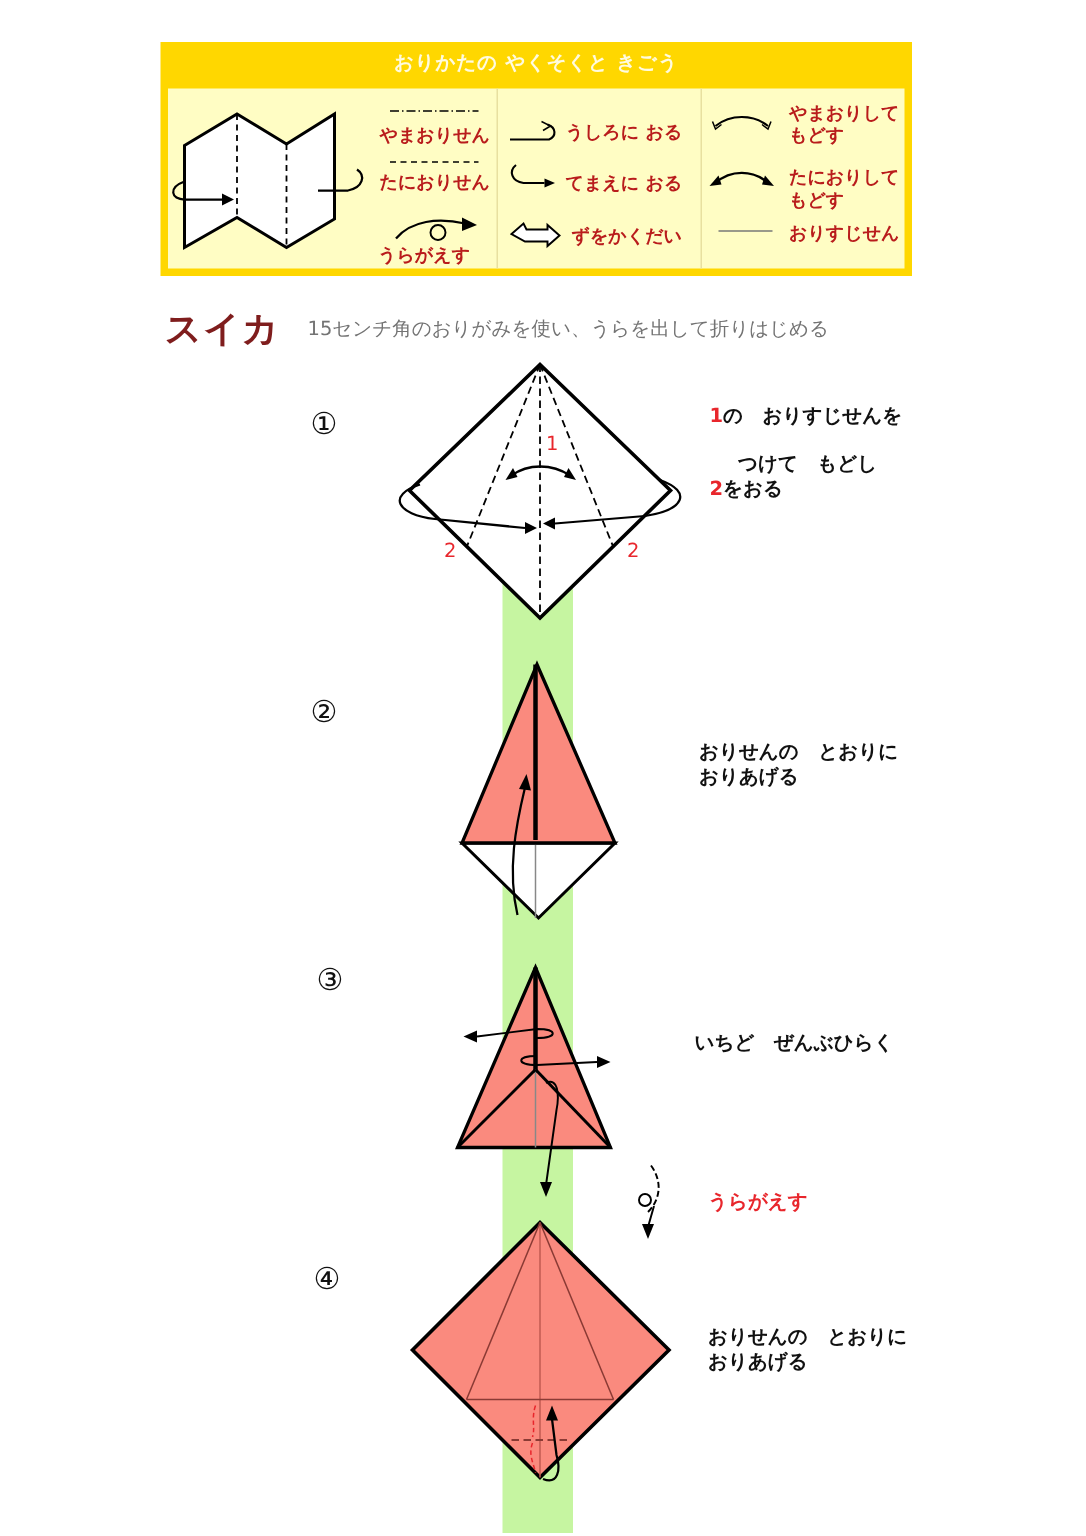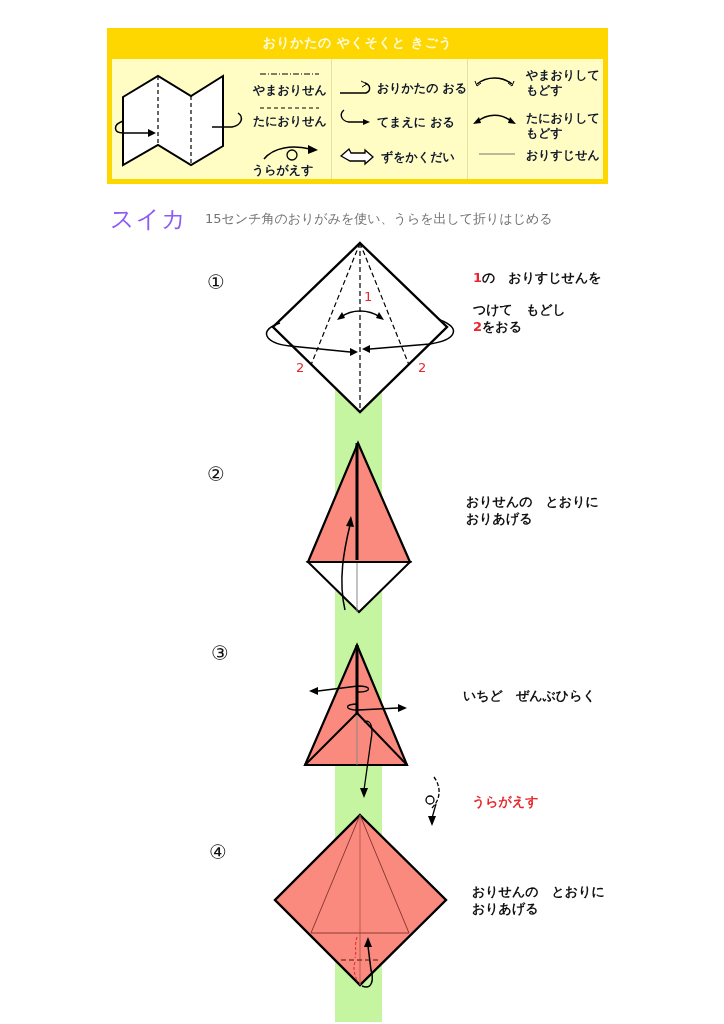--- a/index.html
+++ b/index.html
@@ -7,24 +7,24 @@
          font-family:"DejaVu Sans", "Liberation Sans", sans-serif; color:#111; }
   .abs { position:absolute; }
 
   
   .legend { left:107px; top:28px; width:501px; height:156px; background:#ffd700;
             box-sizing:border-box; }
   .legend-title { position:absolute; left:0; top:0; width:100%; height:18px; line-height:30px;
                   text-align:center; color:#fffbe0; font-size:13px; font-weight:bold; letter-spacing:0.5px; }
   .legend-body { position:absolute; left:5px; top:31px; right:5px; bottom:5px; background:#fffdc4; }
   .legend-col { position:absolute; top:0; bottom:0; border-right:1px solid #e8e0a0; }
-  .legend-label { position:absolute; font-size:12px; font-weight:bold; color:#0f172a; white-space:nowrap; line-height:14px; }
+  .legend-label { position:absolute; font-size:12px; font-weight:bold; color:#b91c1c; white-space:nowrap; line-height:14px; }
 
   
-  .title { left:110px; top:203px; font-size:24px; font-weight:normal; color:#8b5cf6; letter-spacing:1px; }
+  .title { left:110px; top:203px; font-size:24px; font-weight:bold; color:#7f1d1d; letter-spacing:1px; }
   .subtitle { left:205px; top:210px; font-size:13px; color:#737373; }
 
   .step-num { font-size:20px; color:#111; }
   .step-text { font-size:13px; font-weight:bold; color:#111; line-height:16px; white-space:nowrap; }
   .red { color:#e8262c; }
 
   .green-strip { left:335px; top:385px; width:47px; height:637px; background:#c6f5a1; }
   svg { position:absolute; overflow:visible; }
 </style>
 </head>
@@ -56,21 +56,21 @@
     <div class="legend-label" style="left:141px;top:55px;text-align:center;">たにおりせん</div>
     <div class="legend-label" style="left:140px;top:104px;">うらがえす</div>
 
     <svg style="left:219px;top:0;" width="60" height="118">
       <path d="M9,34 L35,34 C40,32 40,26 34,24" fill="none" stroke="#000" stroke-width="1.4"></path>
       <path d="M30,22 L36,25 L31,28" fill="none" stroke="#000" stroke-width="1"></path>
       <path d="M13,51 C8,55 10,62 18,63 L32,63" fill="none" stroke="#000" stroke-width="1.4"></path>
       <polygon points="32,60 39,63 32,66" fill="#000"></polygon>
       <path d="M10,97 L18,90 L20,94 L34,94 L34,91 L42,98 L34,105 L34,102 L19,102 Z" fill="#fff" stroke="#000" stroke-width="1.3"></path>
     </svg>
-    <div class="legend-label" style="left:265px;top:22px;">おりかたの おる</div>
+    <div class="legend-label" style="left:265px;top:22px;">うしろに おる</div>
     <div class="legend-label" style="left:265px;top:56px;text-align:center;">てまえに おる</div>
     <div class="legend-label" style="left:269px;top:91px;">ずをかくだい</div>
 
     <svg style="left:355px;top:0;" width="60" height="118">
       <path d="M10,25 C20,17 35,17 45,25" fill="none" stroke="#000" stroke-width="1.4"></path>
       <path d="M8,22 L10,27 L14,24" fill="none" stroke="#000" stroke-width="1"></path>
       <path d="M47,22 L45,27 L41,24" fill="none" stroke="#000" stroke-width="1"></path>
       <path d="M10,63 C20,54 35,54 45,63" fill="none" stroke="#000" stroke-width="1.6"></path>
       <polygon points="6,65 12,58 14,64" fill="#000"></polygon>
       <polygon points="49,65 43,58 41,64" fill="#000"></polygon>
@@ -102,21 +102,21 @@
   <polygon points="350,348 358,352 350,356" fill="#000"></polygon>
   <path d="M440,320 C462,328 456,340 430,344 L370,349" fill="none" stroke="#000" stroke-width="1.5"></path>
   <polygon points="370,345 362,349 370,353" fill="#000"></polygon>
 </svg>
 <div class="abs red" style="left:364px;top:289px;font-size:13px;">1</div>
 <div class="abs red" style="left:296px;top:360px;font-size:13px;">2</div>
 <div class="abs red" style="left:418px;top:360px;font-size:13px;">2</div>
 <div class="abs step-text" style="left:473px;top:270px;">
   <span class="red">1</span><span>の　おりすじせんを</span>
 </div>
-<div class="abs step-text" style="left:473px;top:302px;">つけて　もどし</div>
+<div class="abs step-text" style="left:492px;top:302px;font-family:Liberation Mono, monospace;">つけて　もどし</div>
 <div class="abs step-text" style="left:473px;top:319px;">
   <span class="red">2</span><span>をおる</span>
 </div>
 
 <div class="abs step-num" style="left:207px;top:462px;">②</div>
 <svg style="left:0;top:0;" width="724" height="1024">
   <polygon points="308,562 410,562 359,612" fill="#fff" stroke="#000" stroke-width="2"></polygon>
   <line x1="357" y1="562" x2="357" y2="612" stroke="#888" stroke-width="1"></line>
   <line x1="308" y1="562" x2="410" y2="562" stroke="#555" stroke-width="1.2" stroke-dasharray="5,3"></line>
   <polygon points="358,443 410,562 308,562" fill="#fa8a7e" stroke="#000" stroke-width="2.2"></polygon>

